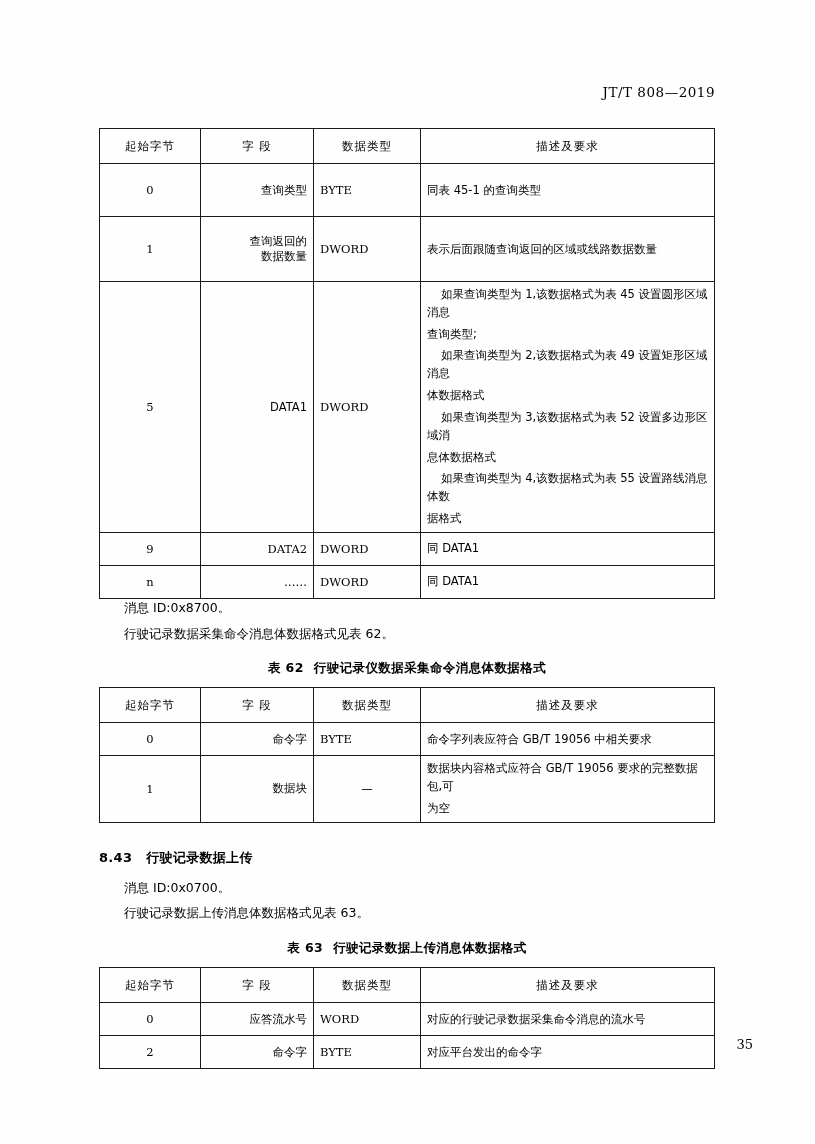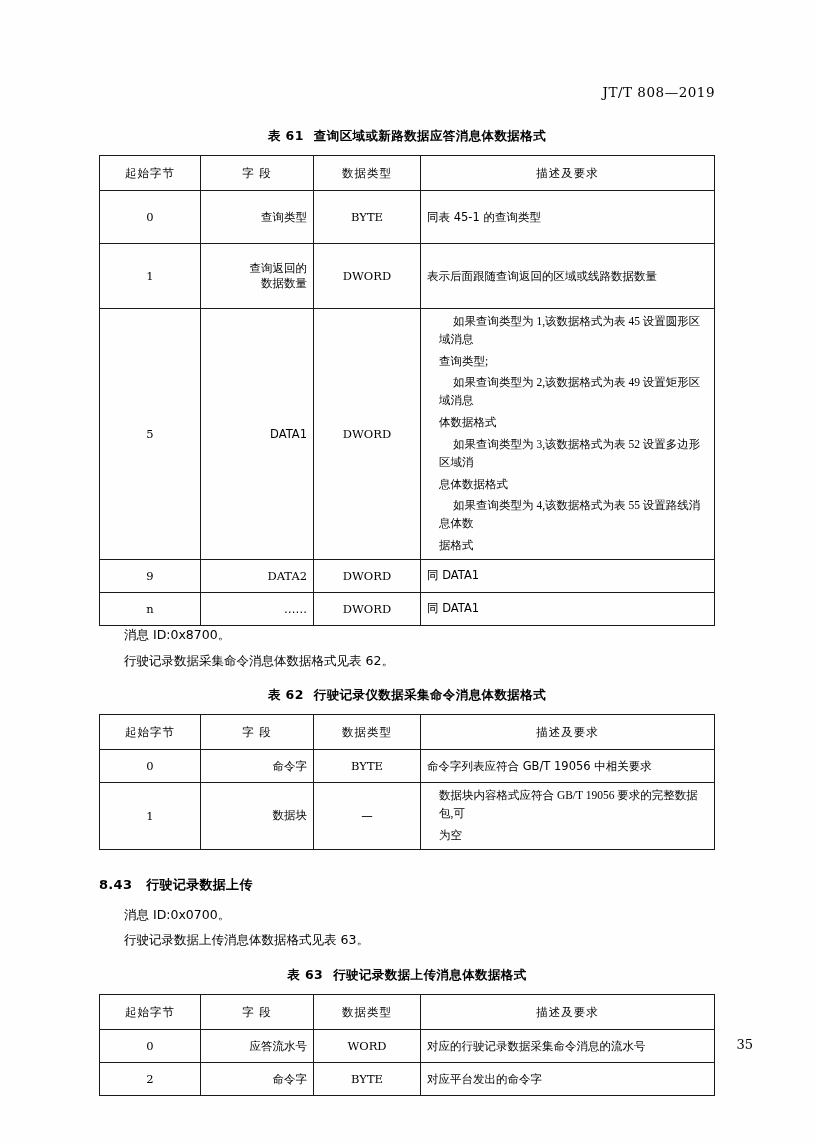--- a/index.html
+++ b/index.html
@@ -58,35 +58,34 @@
     vertical-align: middle;
     font-weight: normal;
   }
   table.doc thead td {
     text-align: center;
     height: 26px;
     letter-spacing: 1px;
   }
   .c-start { width: 88px; text-align: center; }
   .c-field { width: 100px; text-align: right; }
-  .c-type  { width: 94px; text-align: center; }
+  .c-type  { width: 94px; text-align: left; }
   .c-desc  { text-align: left; }
   .desc-head { text-align: center; }
   .mono {
     font-family: "DejaVu Serif", "Liberation Serif", serif;
     font-size: 11.5px;
   }
   .cell-center { text-align: center; }
   .tall-1 { height: 44px; }
   .tall-2 { height: 56px; }
   .tall-big { height: 196px; }
   .desc-block p {
-    margin: 0 0 4px 12px;
+    margin: 0 0 4px 0;
     line-height: 1.55;
-    font-family: Liberation Serif, serif;
   }
   .desc-block p.ind {
     text-indent: 14px;
   }
   .desc-block p:last-child { margin-bottom: 0; }
   .section-title {
     font-size: 13px;
     font-weight: bold;
     margin: 26px 0 12px 0;
     letter-spacing: 0.3px;
@@ -110,23 +109,20 @@
   }
 </style>
 </head>
 <body>
 
 <div class="page">
   <div class="content">
 
     <div class="header-right">JT/T 808—2019</div>
 
-    <div class="table-caption">
-      <span class="num">表 61</span><span>查询区域或新路数据应答消息体数据格式</span>
-    </div>
     <table class="doc">
       <thead>
         <tr>
           <td class="c-start">起始字节</td>
           <td class="c-field">字    段</td>
           <td class="c-type">数据类型</td>
           <td class="c-desc desc-head">描述及要求</td>
         </tr>
       </thead>
       <tbody>

